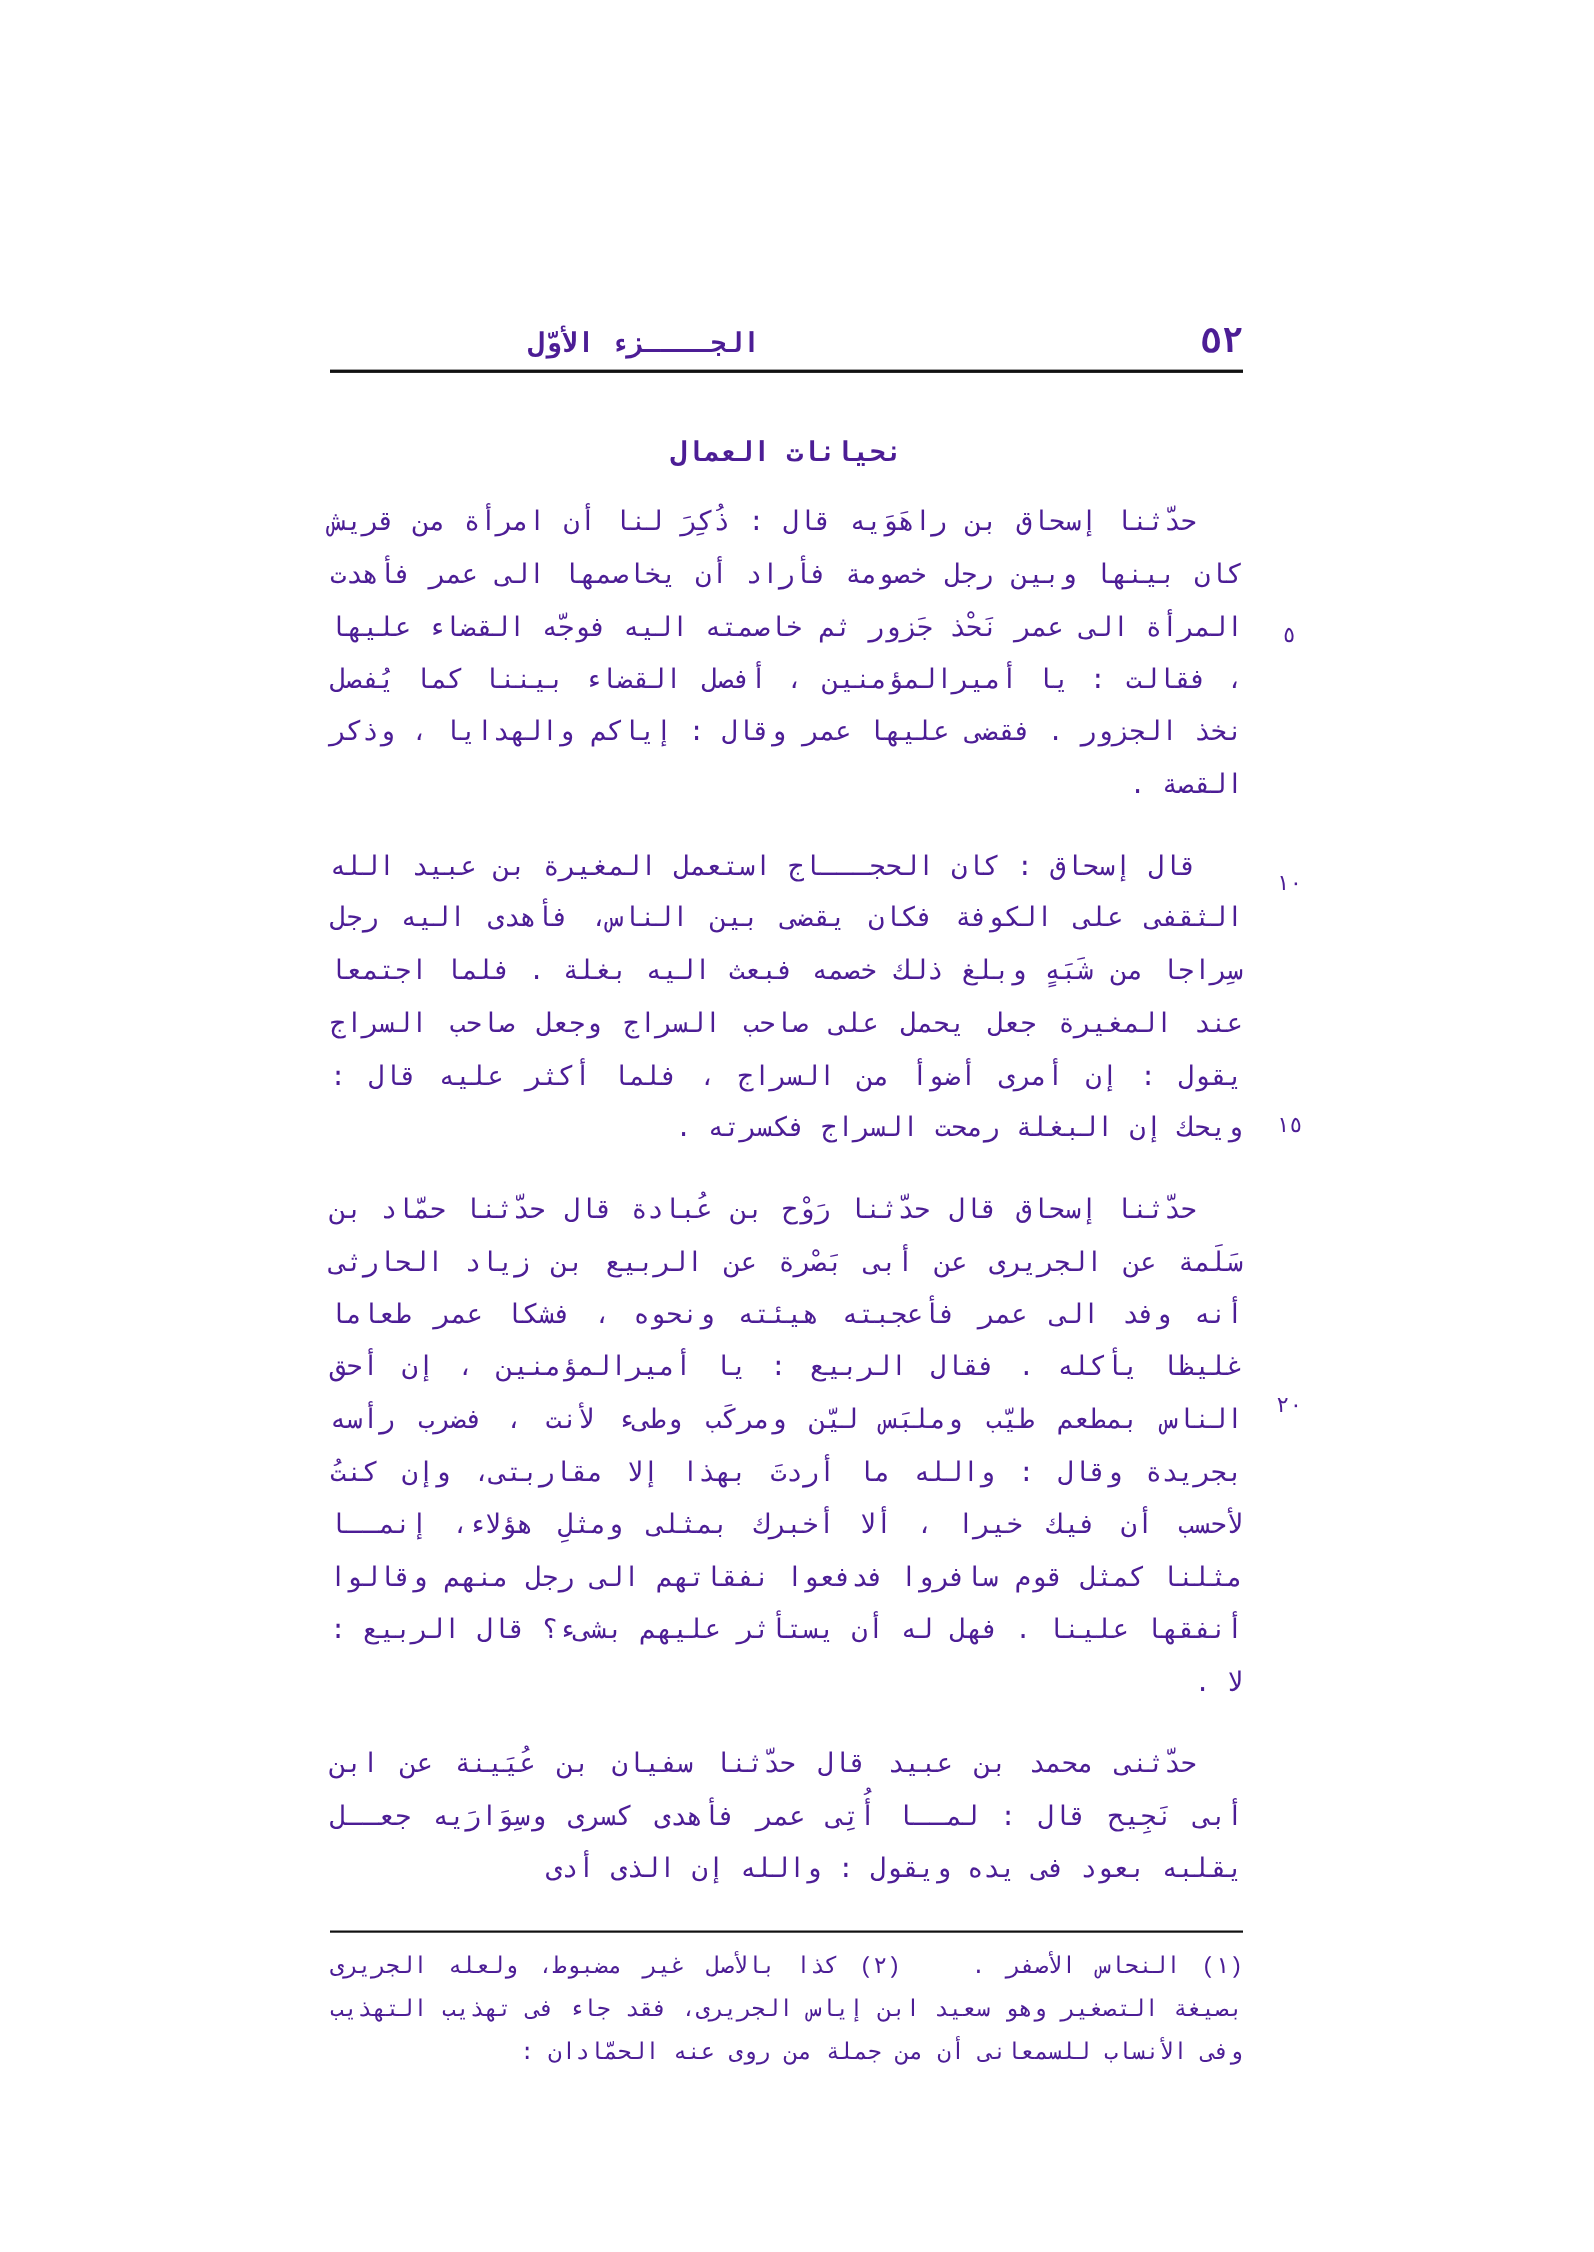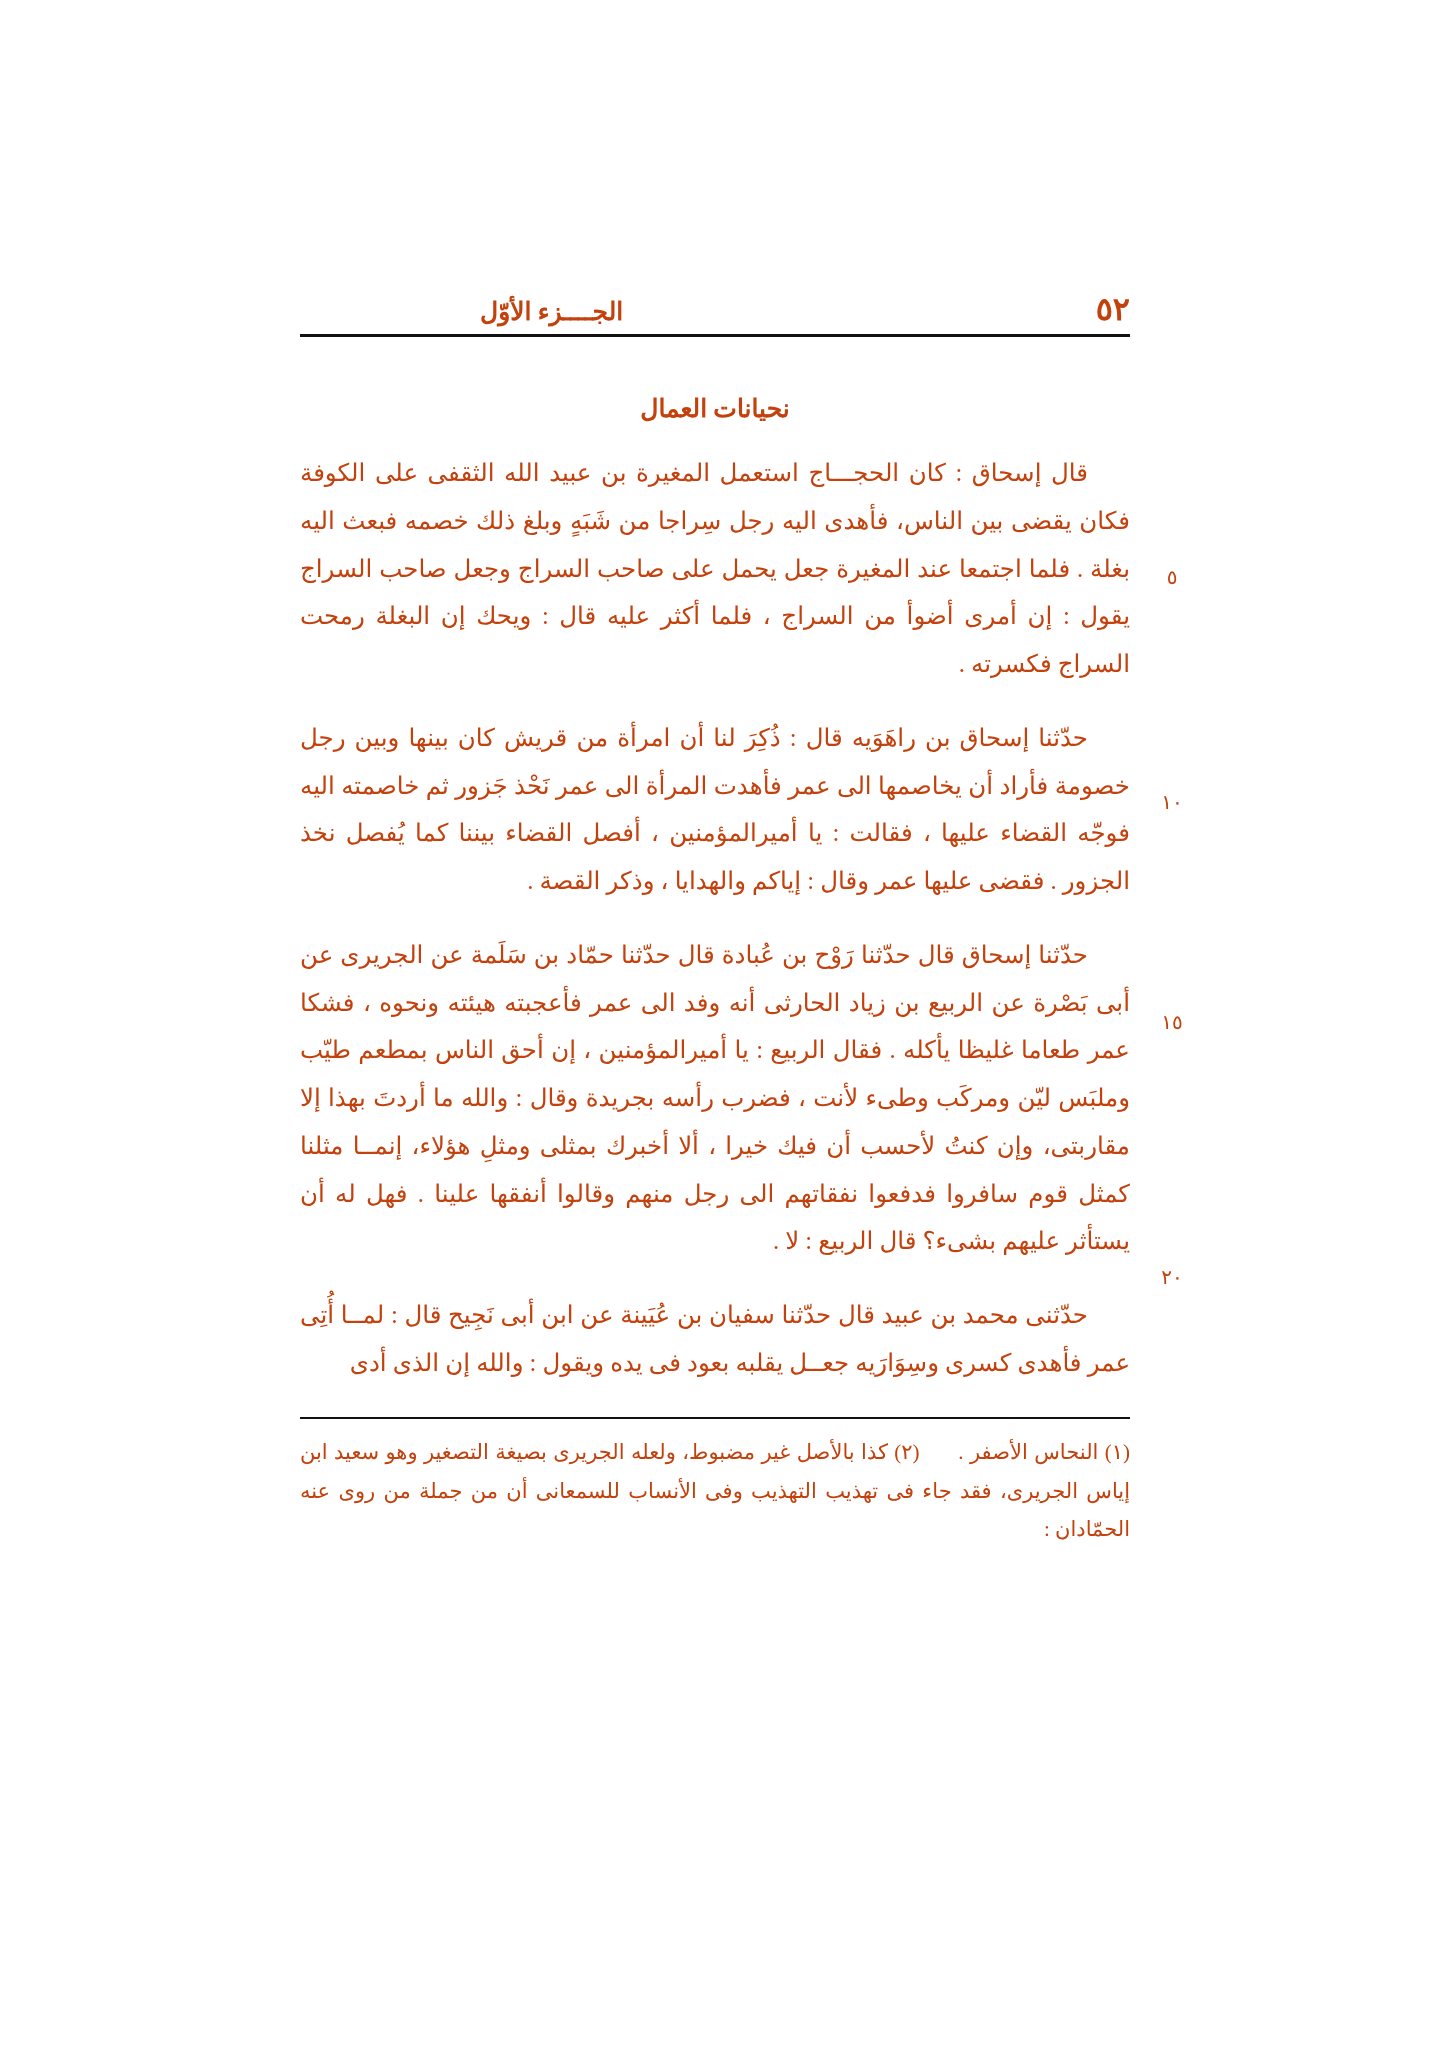--- a/index.html
+++ b/index.html
@@ -5,22 +5,22 @@
   html, body {
     margin: 0;
     padding: 0;
     background: #ffffff;
   }
   .page {
     position: relative;
     width: 1449px;
     height: 2047px;
     background: #ffffff;
-    font-family: Liberation Serif, serif;
-    color: #c2410c;
+    font-family: Liberation Mono, monospace;
+    color: #4c1d95;
     overflow: hidden;
   }
   .content {
     position: absolute;
     left: 300px;
     top: 290px;
     width: 830px;
   }
   
   .header-row {
@@ -103,23 +103,23 @@
   <div class="content">
 
     <div class="header-row">
       <span class="running-title">الجــــزء الأوّل</span>
       <span class="page-number">٥٢</span>
     </div>
     <div class="header-rule"></div>
 
     <div class="section-title">نحيانات العمال</div>
 
+    <p class="para indent">حدّثنا إسحاق بن راهَوَيه قال : ذُكِرَ لنا أن امرأة من قريش كان بينها وبين رجل خصومة فأراد أن يخاصمها الى عمر فأهدت المرأة الى عمر نَحْذ جَزور ثم خاصمته اليه فوجّه القضاء عليها ، فقالت : يا أميرالمؤمنين ، أفصل القضاء بيننا كما يُفصل نخذ الجزور . فقضى عليها عمر وقال : إياكم والهدايا ، وذكر القصة .</p>
+
     <p class="para indent">قال إسحاق : كان الحجـــاج استعمل المغيرة بن عبيد الله الثقفى على الكوفة فكان يقضى بين الناس، فأهدى اليه رجل سِراجا من شَبَهٍ وبلغ ذلك خصمه فبعث اليه بغلة . فلما اجتمعا عند المغيرة جعل يحمل على صاحب السراج وجعل صاحب السراج يقول : إن أمرى أضوأ من السراج ، فلما أكثر عليه قال : ويحك إن البغلة رمحت السراج فكسرته .</p>
-
-    <p class="para indent">حدّثنا إسحاق بن راهَوَيه قال : ذُكِرَ لنا أن امرأة من قريش كان بينها وبين رجل خصومة فأراد أن يخاصمها الى عمر فأهدت المرأة الى عمر نَحْذ جَزور ثم خاصمته اليه فوجّه القضاء عليها ، فقالت : يا أميرالمؤمنين ، أفصل القضاء بيننا كما يُفصل نخذ الجزور . فقضى عليها عمر وقال : إياكم والهدايا ، وذكر القصة .</p>
 
     <p class="para indent">حدّثنا إسحاق قال حدّثنا رَوْح بن عُبادة قال حدّثنا حمّاد بن سَلَمة عن الجريرى عن أبى بَصْرة عن الربيع بن زياد الحارثى أنه وفد الى عمر فأعجبته هيئته ونحوه ، فشكا عمر طعاما غليظا يأكله . فقال الربيع : يا أميرالمؤمنين ، إن أحق الناس بمطعم طيّب وملبَس ليّن ومركَب وطىء لأنت ، فضرب رأسه بجريدة وقال : والله ما أردتَ بهذا إلا مقاربتى، وإن كنتُ لأحسب أن فيك خيرا ، ألا أخبرك بمثلى ومثلِ هؤلاء، إنمــا مثلنا كمثل قوم سافروا فدفعوا نفقاتهم الى رجل منهم وقالوا أنفقها علينا . فهل له أن يستأثر عليهم بشىء؟ قال الربيع : لا .</p>
 
     <p class="para indent">حدّثنى محمد بن عبيد قال حدّثنا سفيان بن عُيَينة عن ابن أبى نَجِيح قال : لمــا أُتِى عمر فأهدى كسرى وسِوَارَيه جعــل يقلبه بعود فى يده ويقول : والله إن الذى أدى</p>
 
     <div class="footnote-rule"></div>
 
     <div class="footnotes">
       <span>(١)  النحاس الأصفر .</span>
       <span class="fn-sep"></span>

